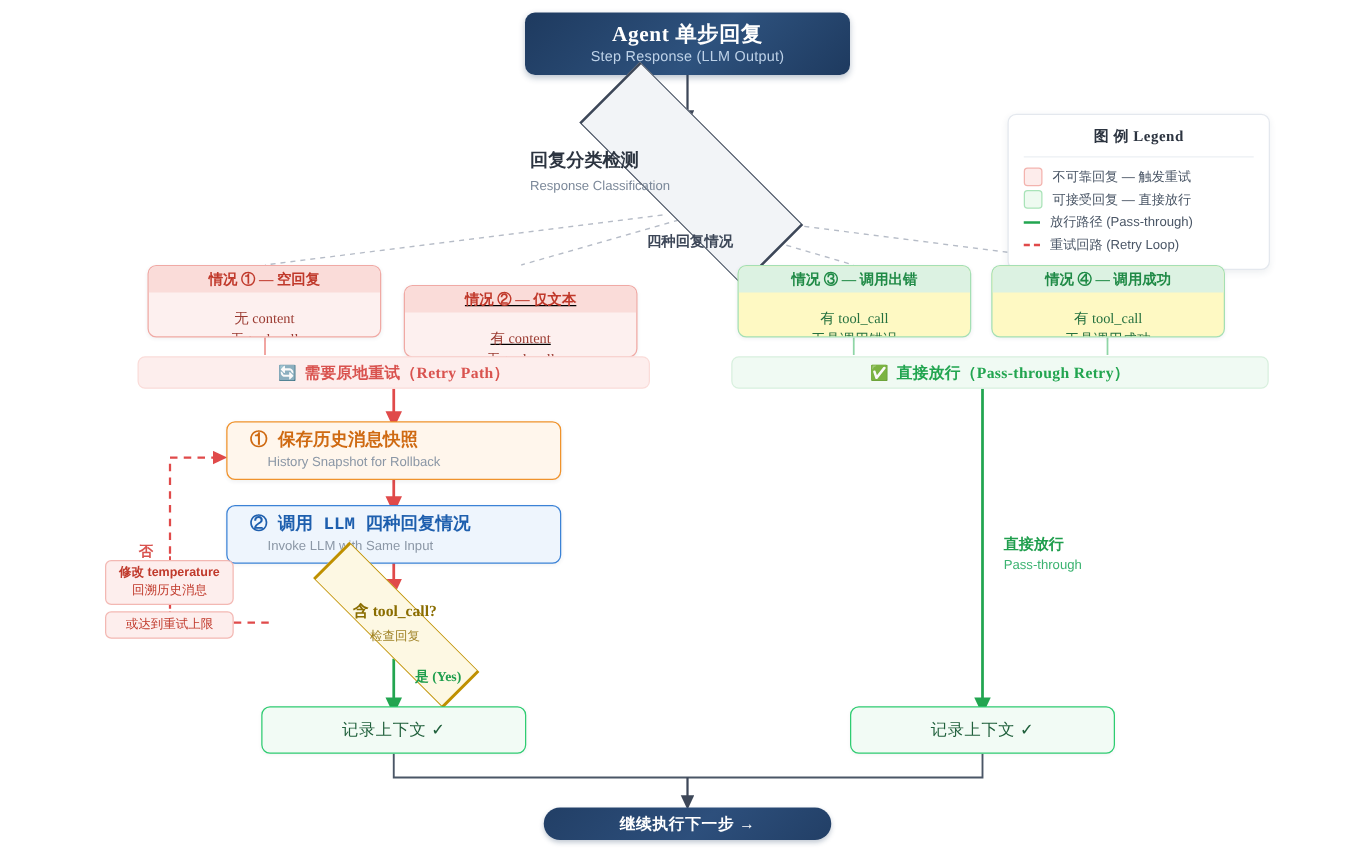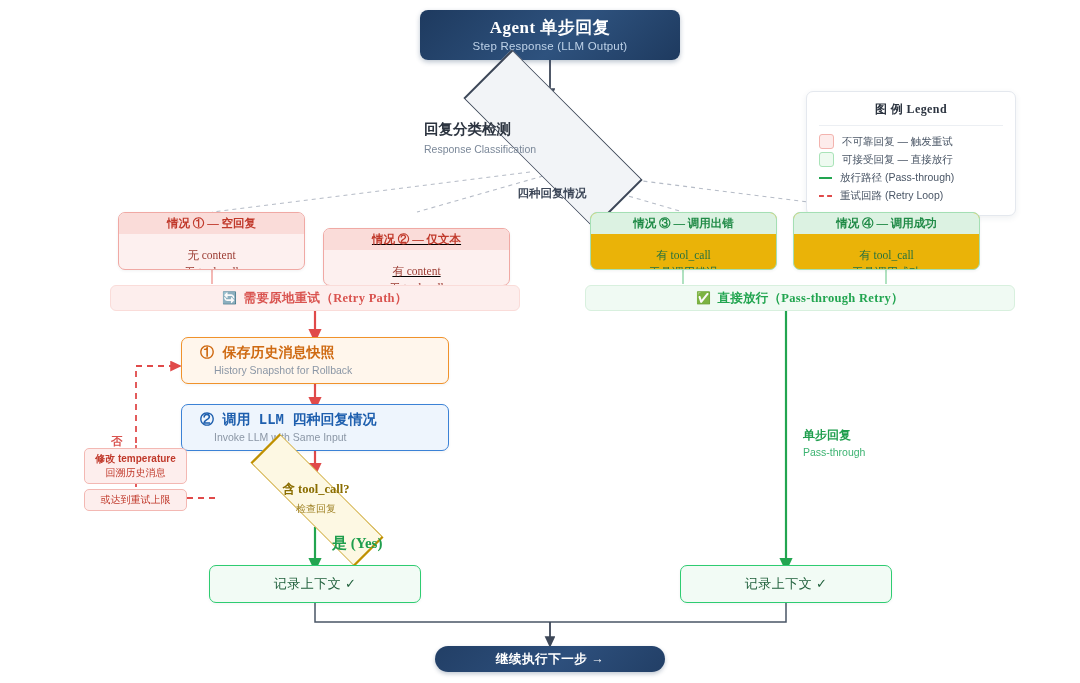--- a/index.html
+++ b/index.html
@@ -68,21 +68,21 @@
     box-shadow:0 1px 3px rgba(60,70,90,.07);}
   .case .head{height:21px;display:flex;align-items:center;justify-content:center;
     font-family:"Liberation Serif","DejaVu Serif",serif;font-weight:bold;font-size:11.5px;}
   .case .body{height:100%;display:flex;flex-direction:column;align-items:center;
     justify-content:center;padding-top:2px;}
   .case .body div{font-size:11.5px;line-height:1.45;
     font-family:"Liberation Serif","DejaVu Serif",serif;}
   .case.red{border:1.3px solid #f0a9a4;background:#fdf0ef;}
   .case.red .head{background:#fadcd9;color:#c0392b;}
   .case.red .body div{color:#9b3b32;}
-  .case.green{border:1.3px solid #a4dfb4;background:#eab308;}
+  .case.green{border:1.3px solid #a4dfb4;background:#fef9c3;}
   .case.green .head{background:#dcf2e2;color:#1f8a46;}
   .case.green .body div{color:#26713f;}
 
   
   .banner{height:26px;border-radius:6px;display:flex;align-items:center;
     justify-content:center;font-family:"Liberation Serif","DejaVu Serif",serif;
     font-weight:bold;font-size:12.5px;letter-spacing:.3px;}
   .banner.red{background:#fdeeed;border:1px solid #fadcd9;color:#d9534f;}
   .banner.green{background:#f0faf3;border:1px solid #d8f0de;color:#22a550;}
   .banner .bicon{font-size:12px;margin-right:6px;line-height:1;}
@@ -115,21 +115,21 @@
   .note{border:1px solid #f3b8b3;background:#fdeeed;border-radius:5px;
     display:flex;flex-direction:column;align-items:center;justify-content:center;
     box-sizing:border-box;}
   .note div{font-size:10px;color:#c0392b;line-height:1.45;white-space:nowrap;}
   .note .n1{font-weight:bold;}
 
   
   .elabel{position:absolute;font-family:"Liberation Serif","DejaVu Serif",serif;
     font-weight:bold;font-size:11.5px;}
   .elabel.no{color:#d9534f;}
-  .elabel.yes{color:#1f9e4d;font-size:15px;}
+  .elabel.yes{color:#1f9e4d;font-size:11px;}
   .pass-label{position:absolute;left:803px;top:428px;}
   .pass-label .p-cn{font-family:"Liberation Serif","DejaVu Serif",serif;font-weight:bold;
     font-size:12px;color:#1f9e4d;line-height:1.25;}
   .pass-label .p-en{font-size:10.5px;color:#3cb371;margin-top:3px;}
 
   
   .record{width:212px;height:38px;border:1.5px solid #2ecc71;background:#f2fbf5;
     border-radius:7px;display:flex;align-items:center;justify-content:center;
     box-shadow:0 1px 3px rgba(60,70,90,.06);}
   .record span{font-family:"Liberation Serif","DejaVu Serif",serif;font-size:13px;
@@ -288,21 +288,21 @@
     <div>回溯历史消息</div>
   </div>
   <div class="node note" style="left:84px;top:489px;width:103px;height:22px;">
     <div>或达到重试上限</div>
   </div>
 
   <div class="elabel no" style="left:111px;top:434px;">否</div>
   <div class="elabel yes" style="left:332px;top:534px;">是 (Yes)</div>
 
   <div class="pass-label">
-    <div class="p-cn">单步回复</div>
+    <div class="p-cn">直接放行</div>
     <div class="p-en">Pass-through</div>
   </div>
 
   <div class="node record" style="left:209px;top:565px;">
     <span>记录上下文 ✓</span>
   </div>
   <div class="node record" style="left:680px;top:565px;">
     <span>记录上下文 ✓</span>
   </div>
 

